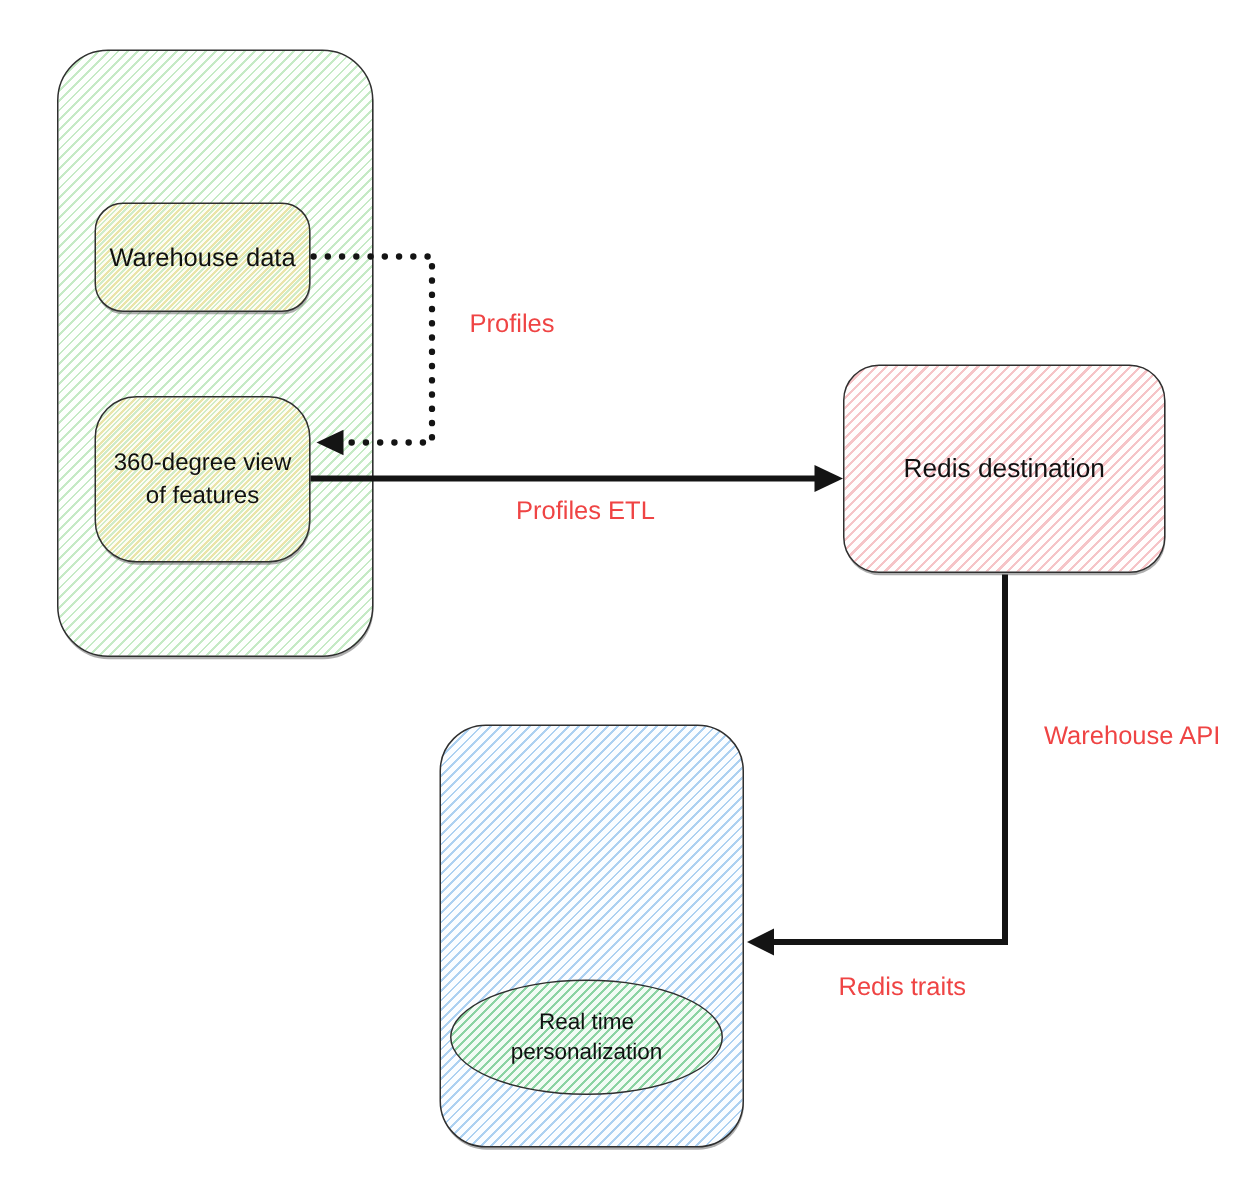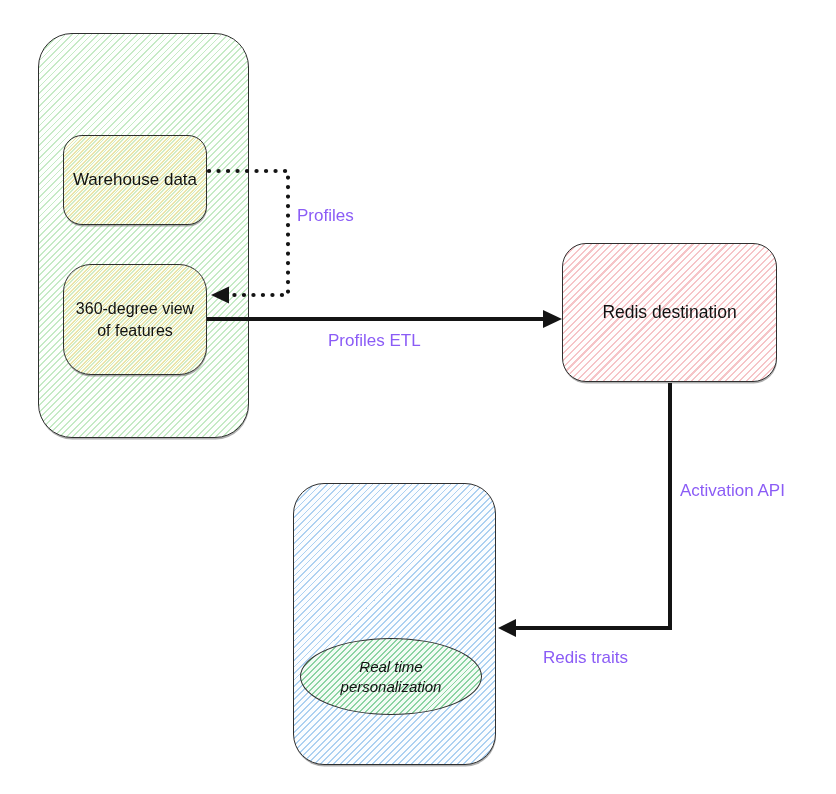--- a/index.html
+++ b/index.html
@@ -35,21 +35,21 @@
       rgba(160,220,160,0.60) 0 1.3px, transparent 1.3px 4.6px);
   }
   
   .yellow-box {
     background-color: #fefdf2;
     background-image:
       repeating-linear-gradient(135deg, rgba(218,208,110,0.55) 0 1.4px, transparent 1.4px 4.6px),
       repeating-linear-gradient(135deg, transparent 0 2.2px, rgba(150,215,150,0.45) 2.2px 3.4px, transparent 3.4px 4.6px);
   }
   .warehouse-box {
-    left: 63px; top: 135px; width: 144px; height: 90px;
+    left: 63px; top: 135px; width: 144px; height: 73px;
     border-radius: 19px;
     font-size: 17px;
   }
   .feature-box {
     left: 63px; top: 264px; width: 144px; height: 111px;
     border-radius: 28px;
     font-size: 16px;
     line-height: 1.35;
     padding: 0 10px;
   }
@@ -71,45 +71,45 @@
   }
   .client-label {
     position: absolute;
     left: 0; top: 127px; width: 100%;
     text-align: center;
     font-size: 19px;
   }
   .rt-ellipse {
     position: absolute;
     box-sizing: border-box;
-    left: 6px; top: 154px; width: 182px; height: 77px;
+    left: 6px; top: 169px; width: 182px; height: 77px;
     border: 1.6px solid #2f2f2f;
     border-radius: 50%;
     background-color: #f2fbf4;
     background-image: repeating-linear-gradient(135deg,
       rgba(105,198,135,0.75) 0 1.4px, transparent 1.4px 4.2px);
     display: flex;
     align-items: center;
     justify-content: center;
     text-align: center;
     font-size: 15px;
     line-height: 1.3;
     padding: 0 22px;
-    font-style: italic;
   }
   .edges-layer {
     position: absolute;
     left: 0; top: 0;
     pointer-events: none;
   }
   .edge-label {
     position: absolute;
     white-space: nowrap;
     font-size: 17px;
-    color: #8b5cf6;
+    color: #ef4444;
+    margin-left: 16px;
   }
   .lbl-profiles      { left: 297px; top: 206px; }
   .lbl-reverse-etl   { left: 328px; top: 331px; }
   .lbl-activation    { left: 680px; top: 481px; }
   .lbl-user-traits   { left: 543px; top: 648px; }
 </style>
 </head>
 <body>
 
 <div class="canvas">
@@ -147,16 +147,16 @@
     </g>
 
     <g>
       <path d="M 670 383 L 670 628 L 514 628" fill="none" stroke="#141414" stroke-width="4" stroke-linejoin="miter"></path>
       <polygon points="498,628 516,619 516,637" fill="#141414"></polygon>
     </g>
   </svg>
 
   <span class="edge-label lbl-profiles">Profiles</span>
   <span class="edge-label lbl-reverse-etl">Profiles ETL</span>
-  <span class="edge-label lbl-activation">Activation API</span>
+  <span class="edge-label lbl-activation">Warehouse API</span>
   <span class="edge-label lbl-user-traits">Redis traits</span>
 
 </div>
 
 </body></html>

